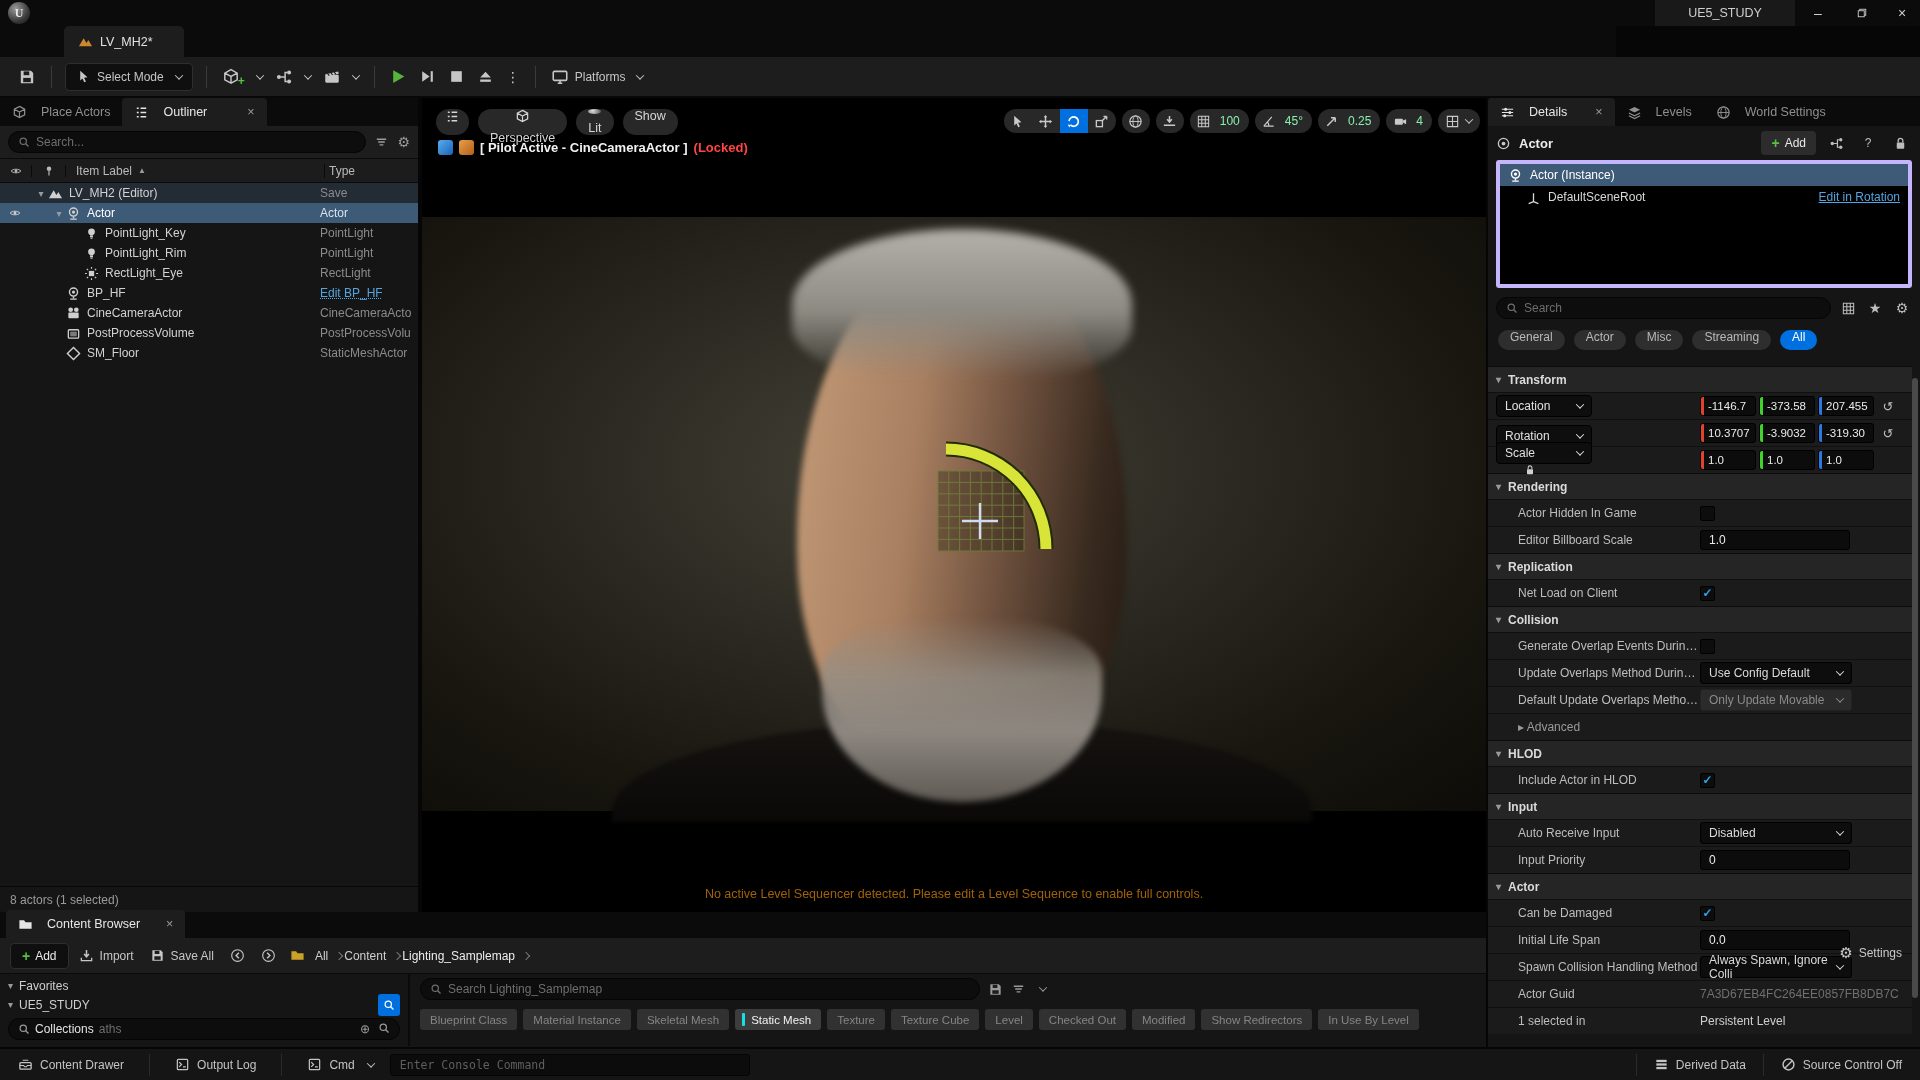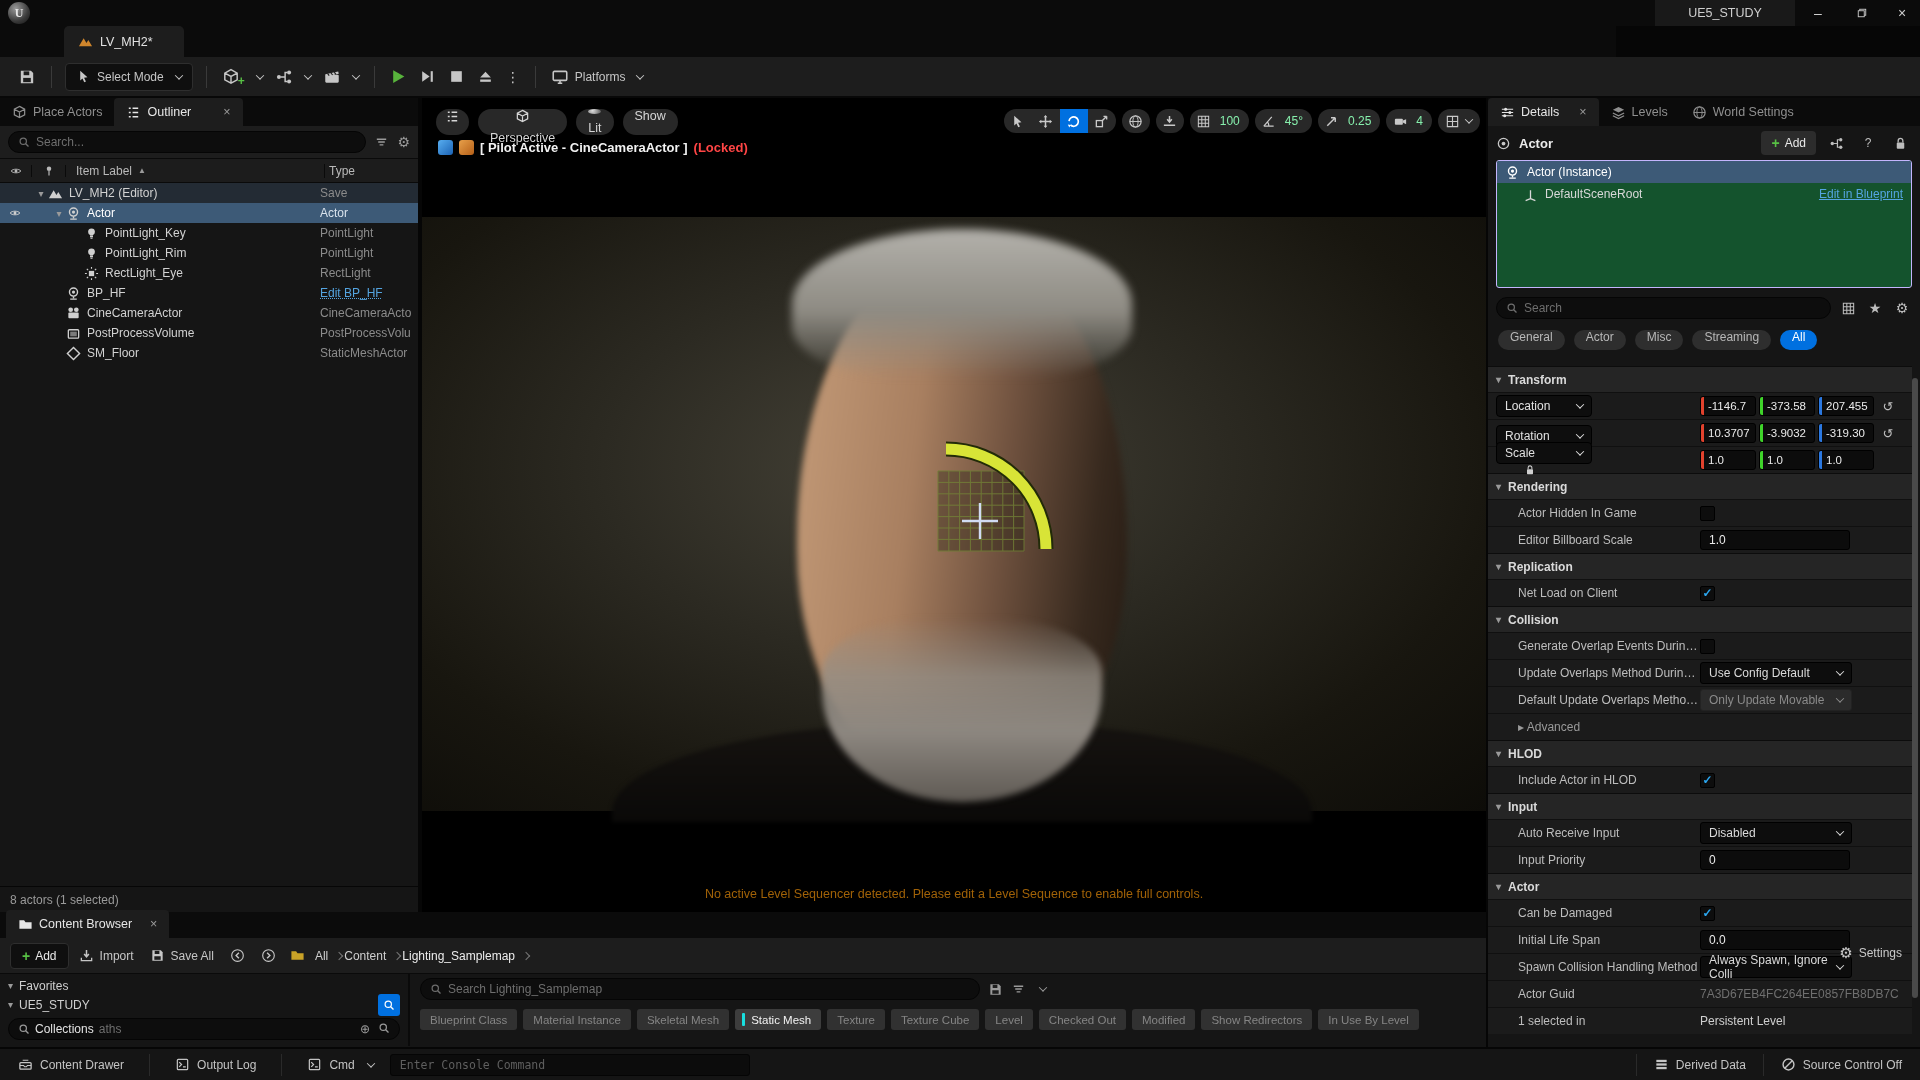--- a/index.html
+++ b/index.html
@@ -33,21 +33,21 @@
   
   #maintoolbar { left:0; top:57px; width:1920px; height:41px; background:#1d1d1d; border-bottom:2px solid #080808;
     display:flex; align-items:center; padding:0 12px; }
   .tbtn { display:flex; align-items:center; gap:6px; color:#c6c6c6; padding:4px 6px; border-radius:4px; }
   #select-mode { background:#0f0f0f; border:1px solid #2e2e2e; height:28px; padding:0 10px; margin:0 4px; }
   .playgrp svg { width:17px; height:17px; }
   #settings-btn { position:absolute; right:10px; top:63px; }
 
   
   .paneltabs { display:flex; align-items:flex-end; height:28px; background:#0b0b0b; }
-  .ptab { display:flex; align-items:center; gap:6px; height:28px; padding:0 12px; color:#8f8f8f; font-size:12.5px; }
+  .ptab { display:flex; align-items:center; gap:14px; height:28px; padding:0 12px; color:#8f8f8f; font-size:12.5px; }
   .ptab.active { background:#1d1d1d; color:#e6e6e6; border-radius:4px 4px 0 0; }
   .searchbox { display:flex; align-items:center; gap:6px; background:#0d0d0d; border:1px solid #050505;
     border-radius:12px; height:22px; padding:0 9px; color:#6e6e6e; flex:1; }
 
   
   #leftpanel { left:0; top:98px; width:420px; height:814px; background:#151515; border-right:2px solid #060606; }
   #ol-search { display:flex; align-items:center; gap:8px; padding:5px 8px; background:#1d1d1d; }
   #ol-head { display:flex; align-items:center; height:25px; background:#1c1c1c; border-top:1px solid #0a0a0a;
     border-bottom:1px solid #0a0a0a; color:#b9b9b9; font-size:12px; }
   #ol-head .hcell { display:flex; align-items:center; justify-content:center; }
@@ -96,21 +96,21 @@
   .vtlabel { padding:0 9px 0 2px; color:#86efac; }
   #vnotice { position:absolute; left:0; bottom:11px; width:100%; text-align:center; color:#a16207; font-size:12.5px; }
 
   
   #details { left:1488px; top:98px; width:432px; height:949px; background:#151515; }
   #dheader { display:flex; align-items:center; height:34px; padding:0 8px; gap:8px; }
   #dheader .title { font-size:13px; color:#ececec; font-weight:bold; flex:1; }
   #add-btn { display:flex; align-items:center; gap:5px; background:#2c2c2c; border-radius:4px; height:24px; padding:0 10px; color:#e8e8e8; }
   #add-btn .plus { color:#58c145; font-weight:bold; font-size:14px; }
   .hicon { width:24px; height:24px; display:flex; align-items:center; justify-content:center; color:#bdbdbd; }
-  #components { margin:0 8px; height:128px; background:#14532d; border:1px solid #c4b5fd; border-radius:3px; overflow:hidden; }
+  #components { margin:0 8px; height:128px; background:#000000; border:4px solid #c4b5fd; border-radius:3px; overflow:hidden; }
   .crow { display:flex; align-items:center; height:22px; padding:0 8px; gap:7px; color:#d8d8d8; }
   .crow.selected { background:#3d5a77; color:#fff; }
   .crow .editlink { margin-left:auto; color:#54a4e0; text-decoration:underline; font-size:12px; }
   #dsearch { display:flex; align-items:center; gap:7px; padding:8px 8px 4px 8px; }
   #dsearch .hicon { width:20px; }
   #dfilters { display:flex; align-items:center; gap:9px; padding:6px 10px; }
   .fbtn { background:#2e2e2e; border-radius:10px; height:20px; display:flex; align-items:flex-start; padding:0 12px; color:#b8b8b8; }
   .fbtn.active { background:#0070e0; color:#fff; }
   #dgrid { position:absolute; left:0; top:268px; width:424px; bottom:0; overflow:hidden; }
   .dsection { display:flex; align-items:center; height:26px; background:#252525; border-top:1px solid #0c0c0c;
@@ -825,21 +825,21 @@
       <svg class="ic">
           <use href="#i-webcam"></use>
         </svg>
       <span>Actor (Instance)</span>
     </div>
     <div class="crow" style="padding-left:26px">
       <svg class="ic">
           <use href="#i-axes"></use>
         </svg>
       <span>DefaultSceneRoot</span>
-      <span class="editlink">Edit in Blueprint</span>
+      <span class="editlink">Edit in Rotation</span>
     </div>
   </div>
   <div id="dsearch">
     <div class="searchbox">
       <svg class="ic ic12">
           <use href="#i-mag"></use>
         </svg>
       <span>Search</span>
     </div>
     <div class="hicon">

